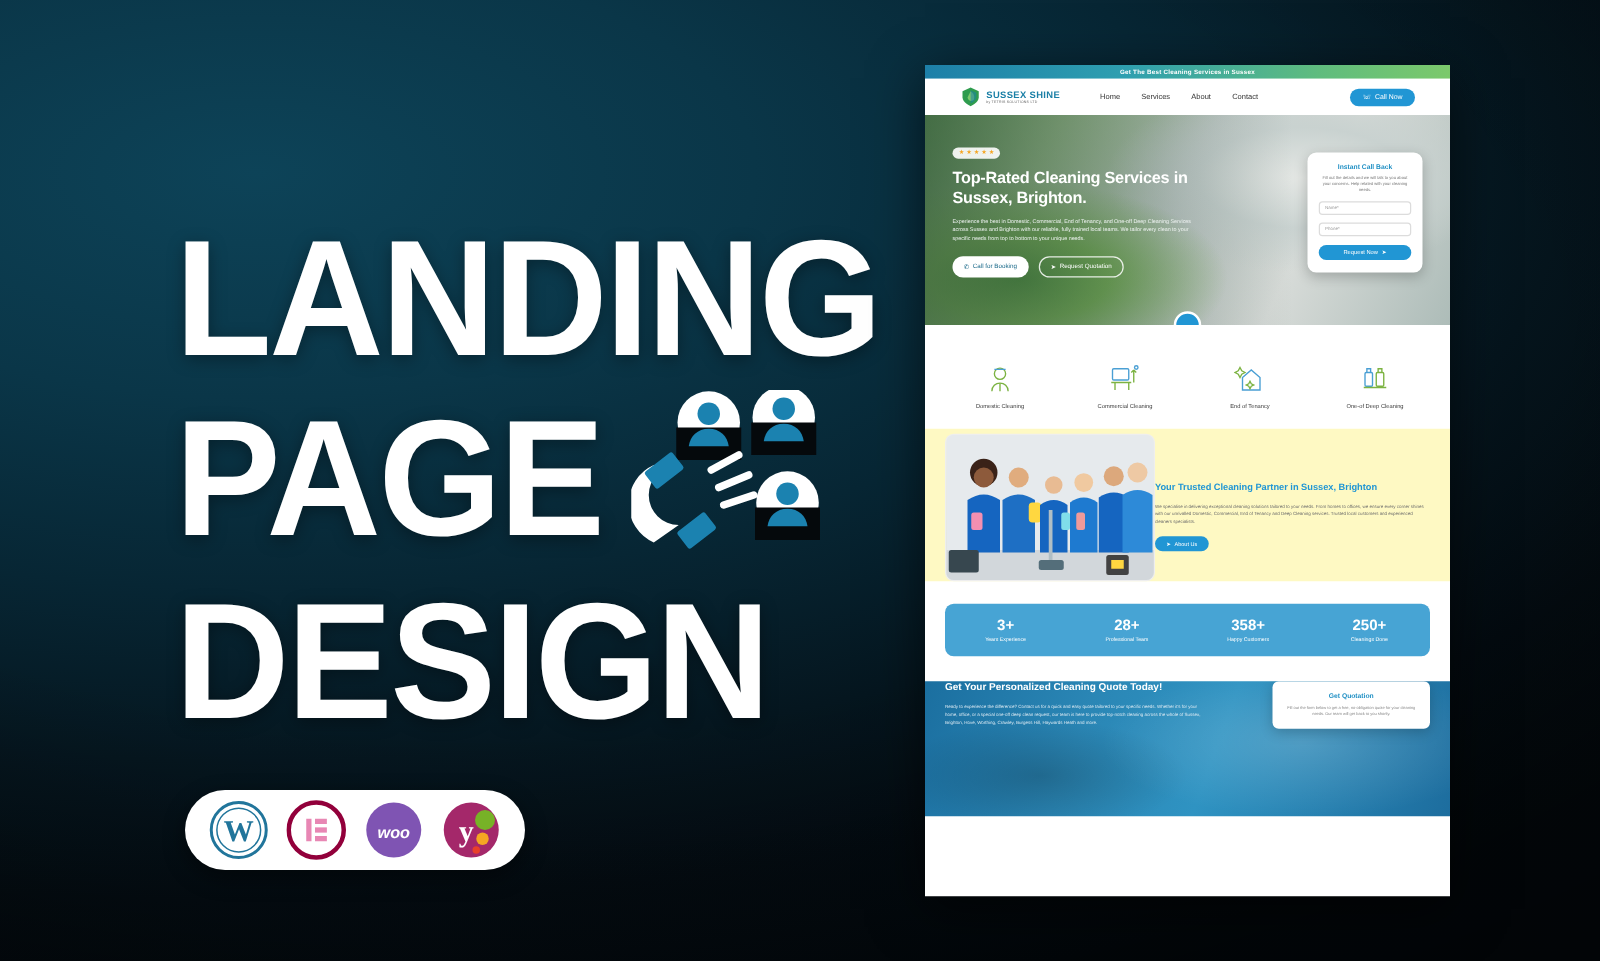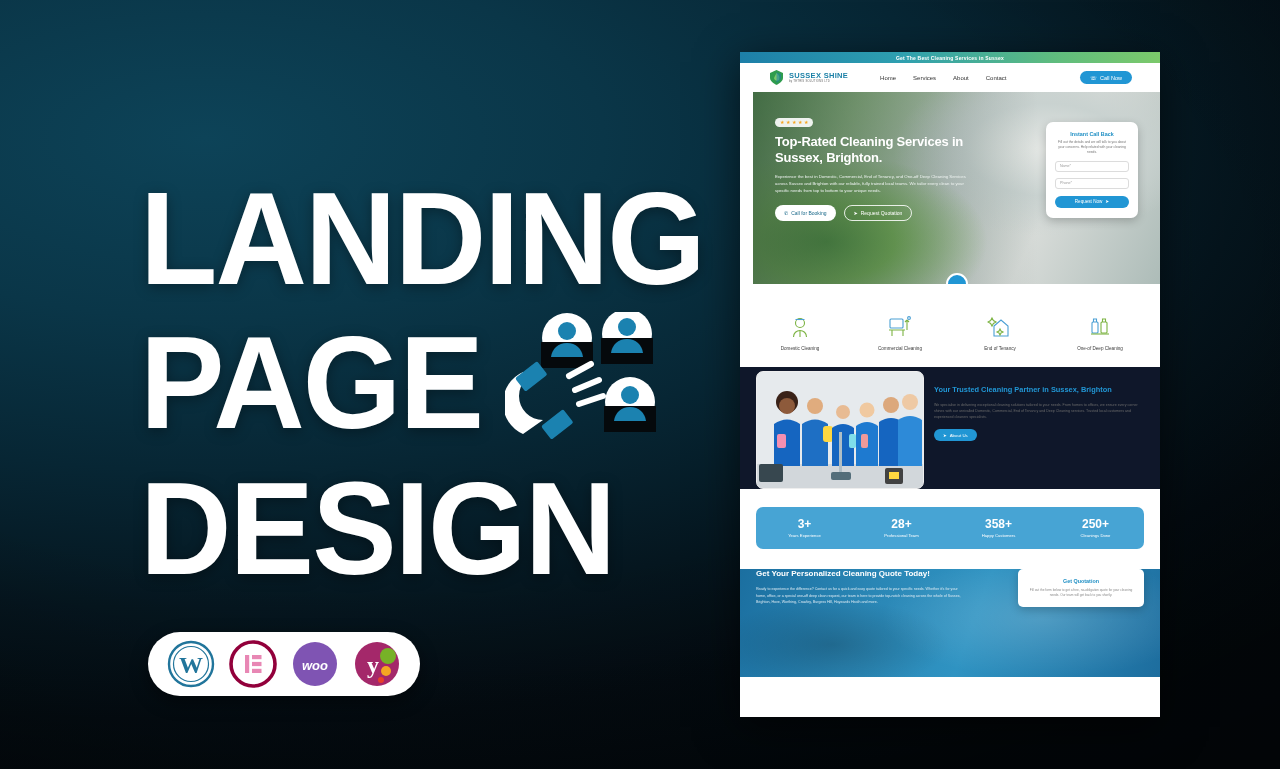--- a/index.html
+++ b/index.html
@@ -90,22 +90,22 @@
   .logo-name span { color:#1a7fa6; }
   .logo-sub { font-size:2.8px; color:#666; letter-spacing:.2px; }
   .nav-links { display:flex; gap:17px; margin-left:32px; }
   .nav-links a { font-size:6px; color:#333; text-decoration:none; }
   .call-btn {
     margin-left:auto; background:#2196d4; color:#fff; font-size:5.5px;
     border-radius:9px; padding:3.5px 10px; display:flex; align-items:center; gap:3px;
   }
 
   
-  .hero { position:relative; height:192px; overflow:hidden;
-          background:linear-gradient(120deg,#7fb07a 0%,#94bd86 20%,#bccfc4 46%,#cfd6d4 64%,#b9c5c3 100%);margin-left:13px; }
+  .hero { position:relative; height:168px; overflow:hidden;
+          background:linear-gradient(120deg,#7fb07a 0%,#94bd86 20%,#bccfc4 46%,#cfd6d4 64%,#b9c5c3 100%); }
   .hero-img {
     position:absolute; inset:0;
     background:
       radial-gradient(60% 70% at 18% 78%, #5d9a4a 0%, #7cb25c 28%, rgba(140,180,130,0) 66%),
       radial-gradient(50% 60% at 72% 30%, #e4e7e4 0%, #c9d2d0 40%, rgba(180,195,192,0) 75%),
       linear-gradient(115deg,#6fa35f 0%,#9abd8b 22%,#c3ccc8 48%,#d7dbd8 70%,#adbcb8 100%);
   }
   .hero-shade { position:absolute; inset:0; background:linear-gradient(90deg, rgba(20,50,40,.48) 0%, rgba(20,50,40,.20) 45%, rgba(255,255,255,0) 70%); }
   .hero-inner { position:absolute; left:22px; top:26px; width:200px; }
   .stars { display:flex; gap:1.5px; background:rgba(255,255,255,.9); border-radius:6px;
@@ -136,21 +136,21 @@
     color:#fff; font-size:8px; z-index:4;
   }
 
   
   .services { display:flex; padding:30px 16px 16px; justify-content:space-between; background:#fff; }
   .svc { width:88px; text-align:center; }
   .svc-ico { height:26px; display:flex; align-items:center; justify-content:center; }
   .svc-lab { font-size:4.6px; color:#3a3a3a; margin-top:6px; }
 
   
-  .about { display:flex; gap:10px; padding:4px 16px 0; background:#0f172a; }
+  .about { display:flex; padding:4px 16px 0; background:#fef9c3;align-items:center; }
   .about-photo {
     width:168px; height:118px; border-radius:7px; overflow:hidden; flex:0 0 auto;
     border:1.5px solid #eee; position:relative;
     background:linear-gradient(180deg,#e9ecee 0%,#dfe3e6 55%,#cfd4d8 100%);
   }
   .about-txt { flex:1; padding-top:14px; }
   .about-h { color:#2196d4; font-size:7.4px; font-weight:bold; line-height:1.35; }
   .about-p { color:#6a6a6a; font-size:3.6px; line-height:1.7; margin-top:7px; }
   .about-btn { margin-top:9px; background:#2196d4; color:#fff; font-size:4.4px; border-radius:8px;
                padding:3.5px 9px; width:max-content; display:flex; align-items:center; gap:3px; }

